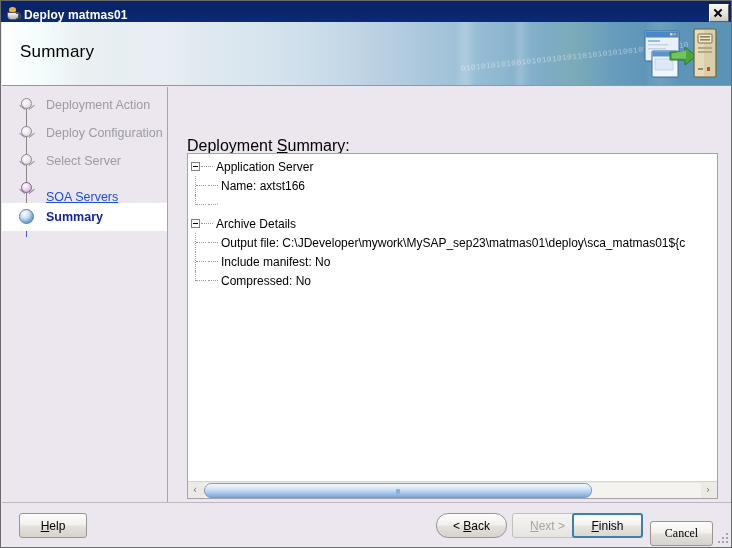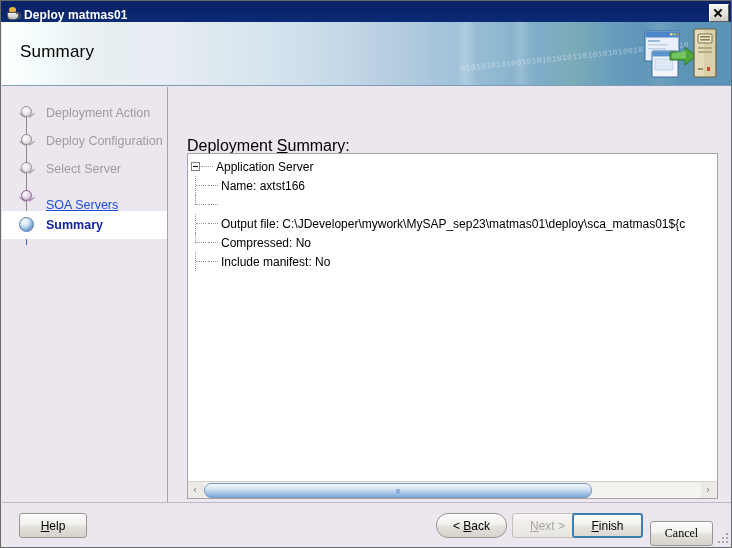--- a/index.html
+++ b/index.html
@@ -166,21 +166,21 @@
     background: #ece7ee;
   }
   .sidebar {
     position: absolute;
     left: 0; top: 0;
     width: 166px;
     height: 415px;
     background: #ece7ee;
     border-right: 1px solid #a7a2ab;
     box-sizing: border-box;
-    padding-top: 12px;
+    padding-top: 4px;
   }
   .sidebar-inner {
     position: relative;
   }
   .step-line {
     position: absolute;
     left: 24px; top: 16px;
     width: 1px;
     height: 124px;
     background: #8d8785;
@@ -581,37 +581,42 @@
               <div class="elbow"></div>
               <div class="childdash"></div>
               <div class="label">Name: axtst166</div>
             </div>
             <div class="tnode child last">
               <div class="stem"></div>
               <div class="elbow"></div>
               <div class="childdash"></div>
             </div>
 
+            <div class="tnode">
+              <div class="toggle"></div>
+              <div class="dashline"></div>
+              <div class="label">Archive Details</div>
+            </div>
             <div class="tnode child">
               <div class="stem"></div>
               <div class="elbow"></div>
               <div class="childdash"></div>
               <div class="label">Output file: C:\JDeveloper\mywork\MySAP_sep23\matmas01\deploy\sca_matmas01${c</div>
             </div>
+            <div class="tnode child">
+              <div class="stem"></div>
+              <div class="elbow"></div>
+              <div class="childdash"></div>
+              <div class="label">Include manifest: No</div>
+            </div>
             <div class="tnode child last">
               <div class="stem"></div>
               <div class="elbow"></div>
               <div class="childdash"></div>
               <div class="label">Compressed: No</div>
-            </div>
-            <div class="tnode child">
-              <div class="stem"></div>
-              <div class="elbow"></div>
-              <div class="childdash"></div>
-              <div class="label">Include manifest: No</div>
             </div>
 
           </div>
         </div>
 
         <div class="hscroll">
           <div class="hs-arrow">
             <span>‹</span>
           </div>
           <div class="hs-track">

